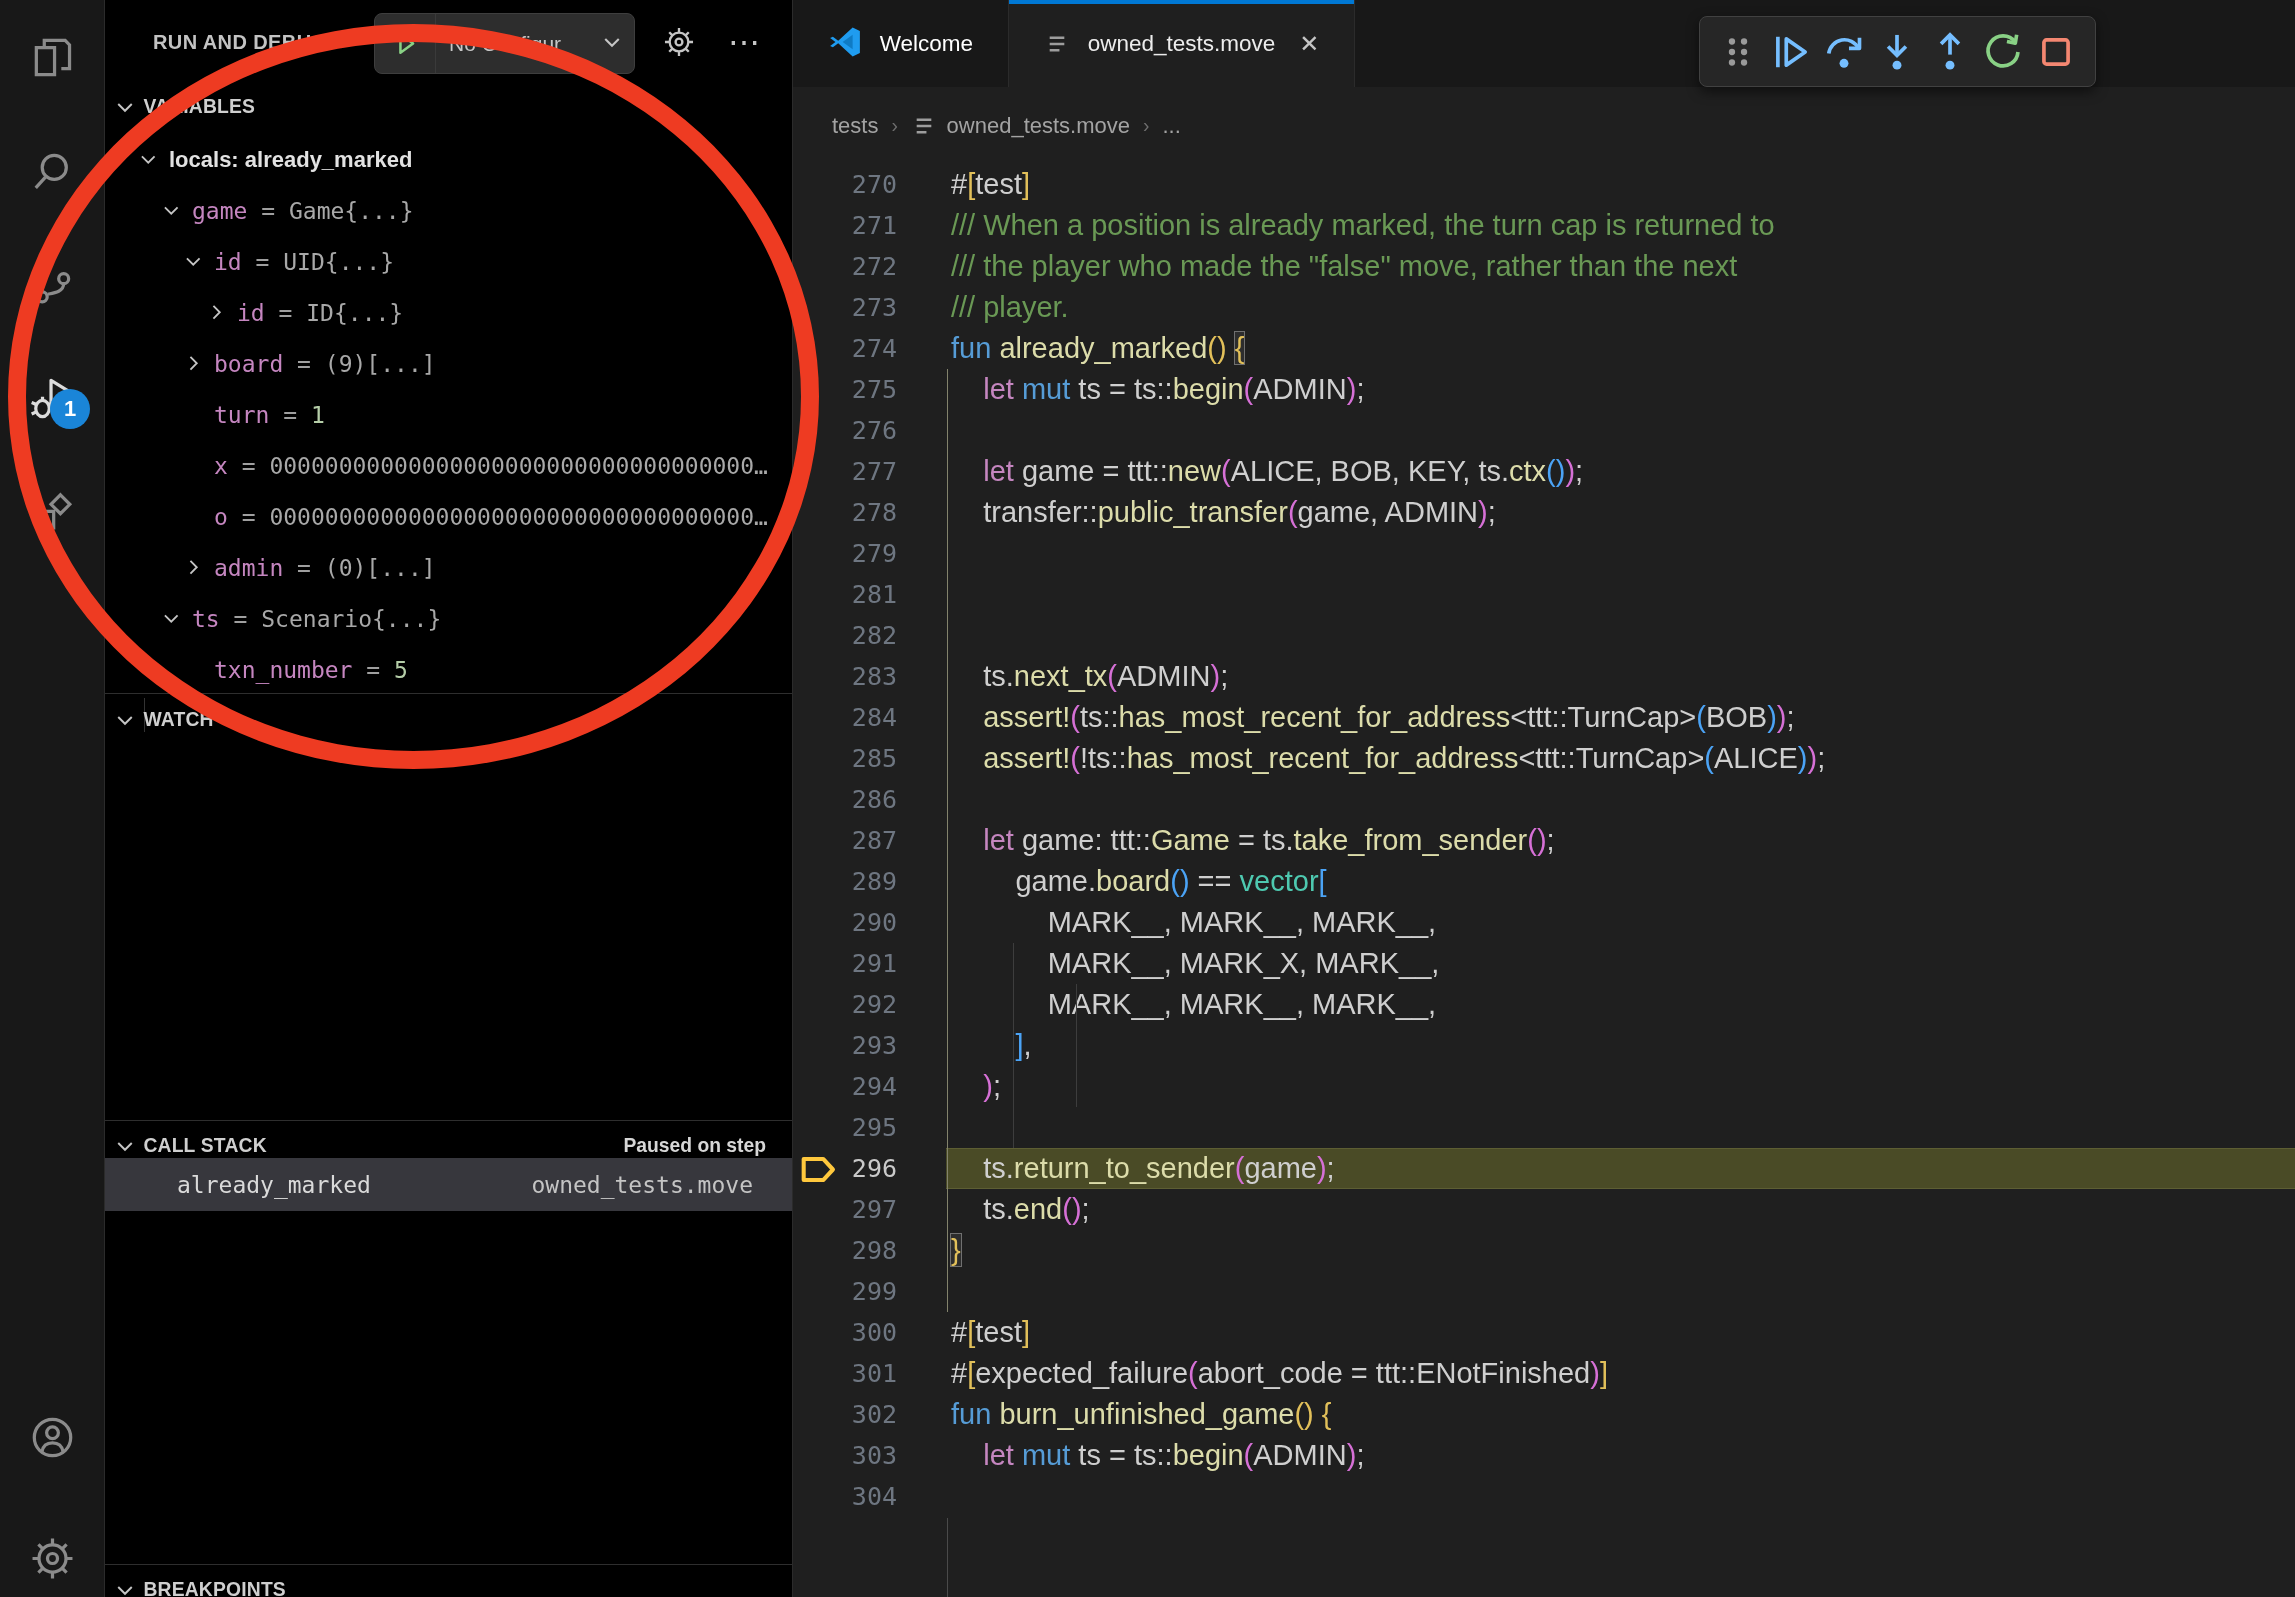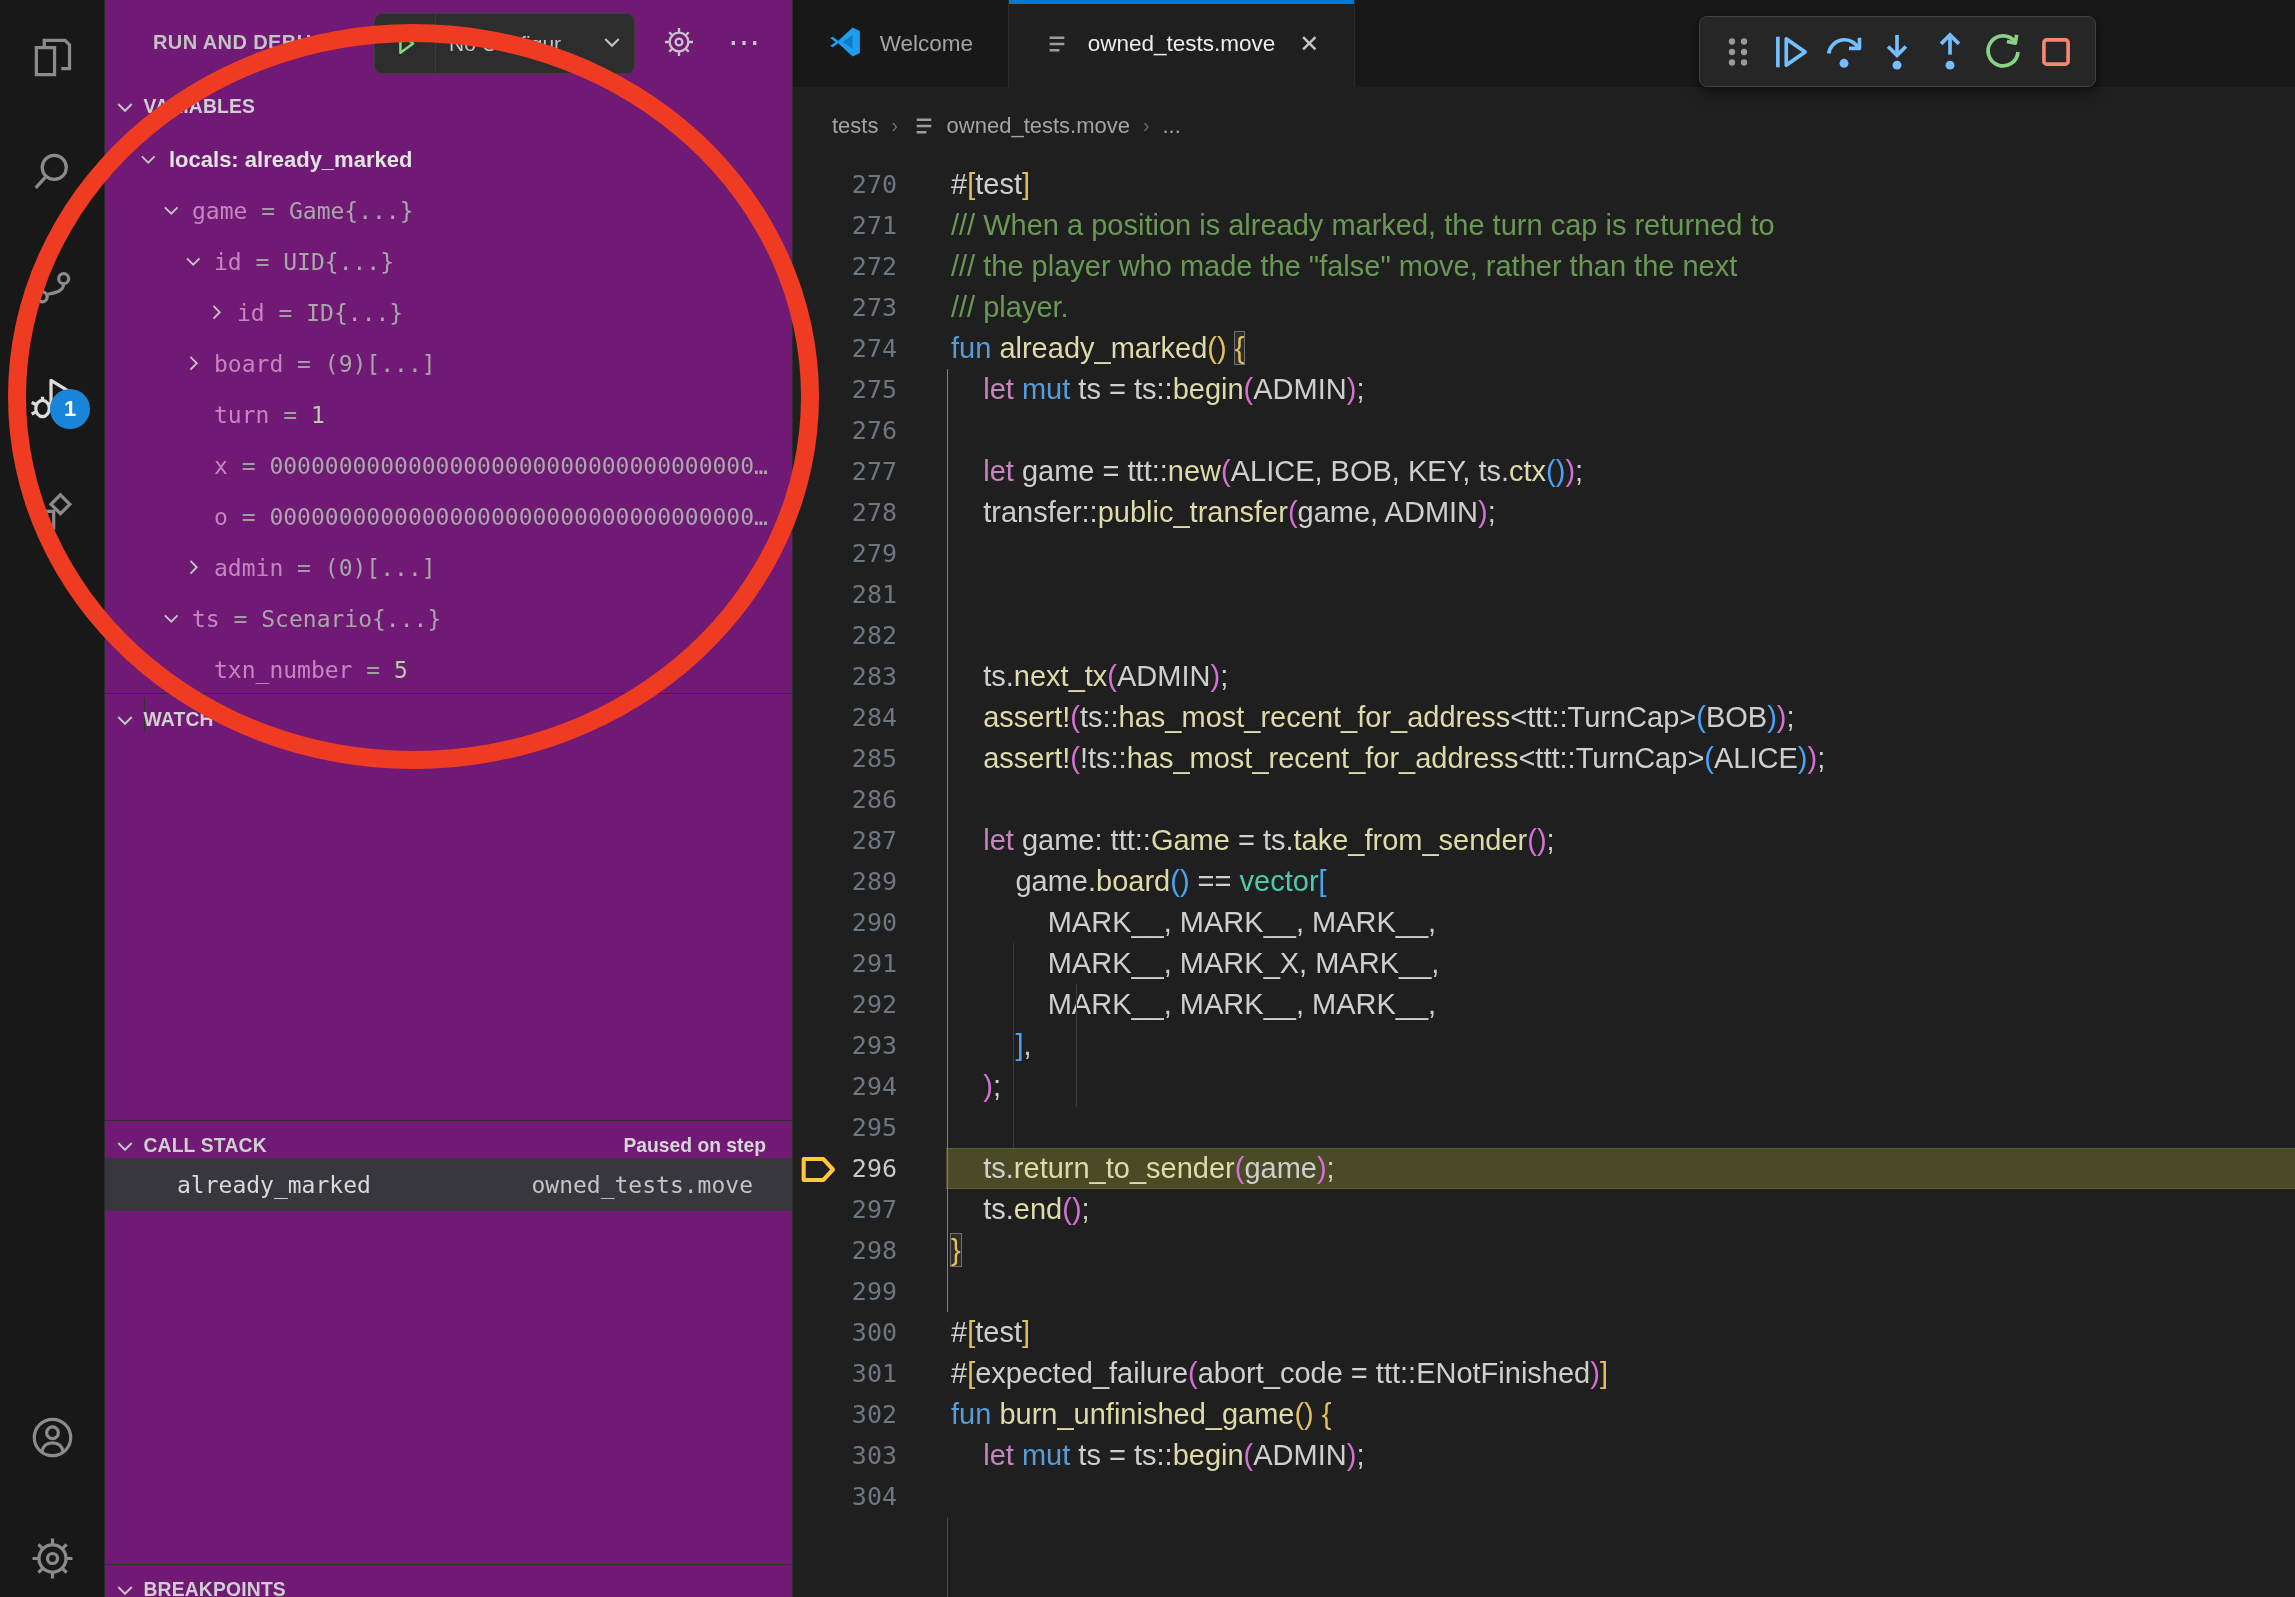--- a/index.html
+++ b/index.html
@@ -15,21 +15,21 @@
   .ab-item { position:absolute; left:0; width:104px; height:93px; display:flex;
     align-items:center; justify-content:center; }
   .ab-item svg { width:47px; height:47px; stroke:#8b8b8b; fill:none; stroke-width:1.1; }
   .ab-item.active svg { stroke:#dcdcdc; }
   .ab-badge { position:absolute; left:50px; top:389px; width:40px; height:40px;
     border-radius:50%; background:#1a85d8; color:#fff; font-size:22px; font-weight:bold;
     display:flex; align-items:center; justify-content:center; z-index:3; }
 
   
   .sidebar { position:absolute; left:105px; top:0; width:688px; height:1597px;
-    background:#701a75; border-right:0.8px solid #2b2b2b; overflow:hidden; }
+    background:#000000; border-right:0.8px solid #2b2b2b; overflow:hidden; }
   .side-header { position:relative; height:80px; }
   .side-title { position:absolute; left:48px; top:31px; font-size:20px; font-weight:600;
     color:#c3c3c3; letter-spacing:0.4px; white-space:nowrap; }
   .cfg-dropdown { position:absolute; left:269px; top:13px; width:261px; height:61px;
     background:#2d2d2d; border:0.8px solid #3e3e3e; border-radius:8px;
     display:flex; align-items:center; }
   .cfg-play { width:61px; height:100%; display:flex; align-items:center; justify-content:center;
     border-right:0.8px solid #3a3a3a; }
   .cfg-play svg { width:27px; height:27px; }
   .cfg-label { font-size:21px; color:#c7c7c7; margin-left:13px; white-space:nowrap;
@@ -68,21 +68,21 @@
 
   
   .editor { position:absolute; left:793px; top:0; width:1502px; height:1597px;
     background:#1f1f1f; }
   .tabstrip { position:absolute; left:0; top:0; width:1502px; height:87px;
     background:#181818; display:flex; }
   .tab { height:87px; display:flex; align-items:center; padding:0 35px;
     border-right:0.8px solid #2b2b2b; position:relative; }
   .tab .tab-label { font-size:22.5px; margin-left:17.7px; white-space:nowrap; }
   .tab.inactive { background:#181818; }
-  .tab.inactive .tab-label { color:#a3a3a3; }
+  .tab.inactive .tab-label { color:#ffffff; }
   .tab.active { background:#1f1f1f; }
   .tab.active .tab-label { color:#ececec; }
   .tab-accent { position:absolute; left:0; top:0; width:100%; height:4px; background:#0078d4; }
   .tab-close { margin-left:24px; font-size:24px; color:#c5c5c5; line-height:1; }
   .breadcrumb { position:absolute; left:0; top:87px; width:1502px; height:77px;
     display:flex; align-items:center; background:#1f1f1f; }
   .bc-item { font-size:22px; color:#a3a3a3; white-space:nowrap; }
   .bc-sep { font-size:19.3px; color:#6e6e6e; margin:0 13px; }
   .moveicon svg { width:26px; height:26px; display:block; }
 

